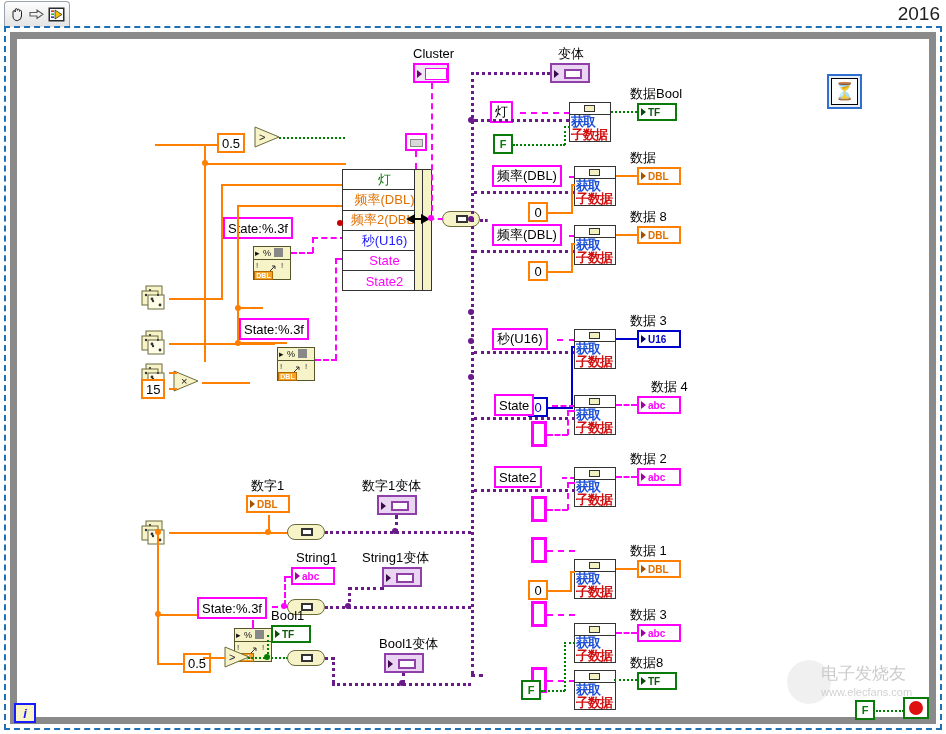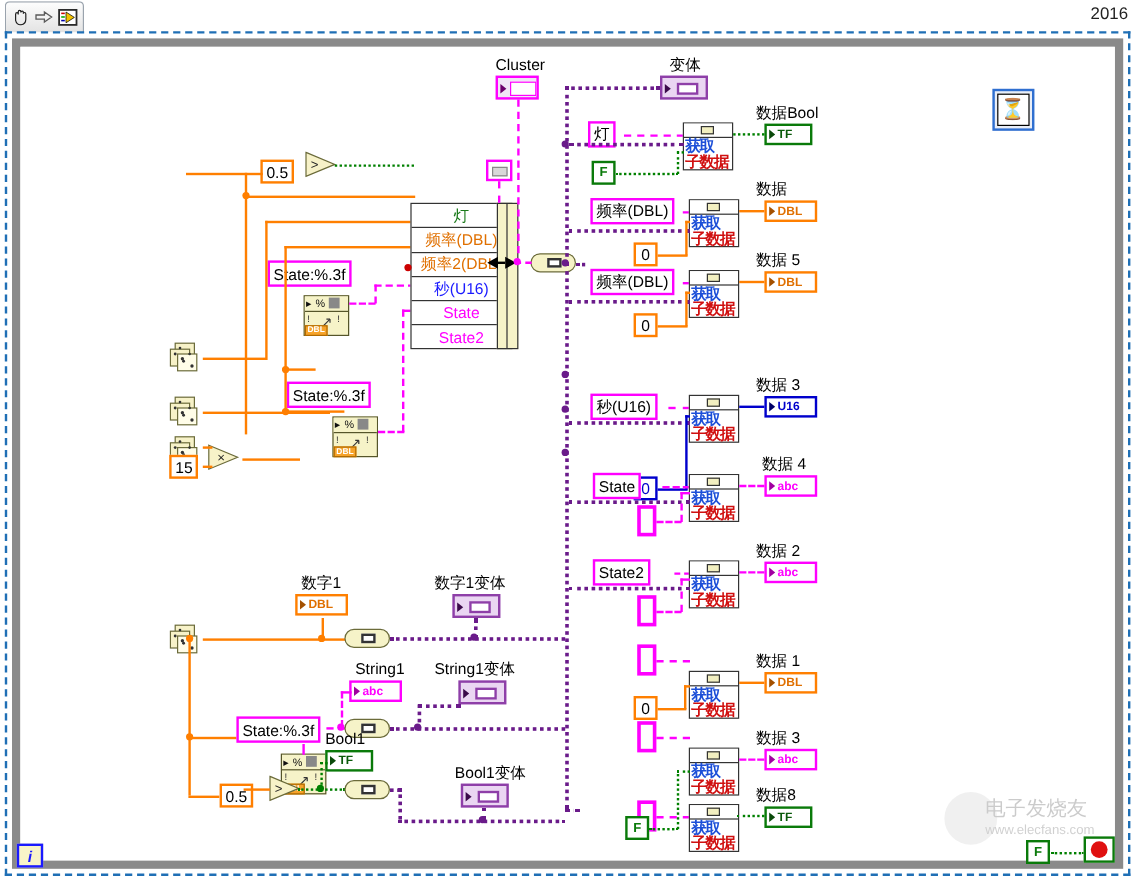--- a/index.html
+++ b/index.html
@@ -6,21 +6,21 @@
   body{width:946px;height:734px;position:relative;overflow:hidden;
        font-family:"Liberation Sans","DejaVu Sans",sans-serif;}
 
   
   #toolbar{position:absolute;left:4px;top:1px;width:66px;height:26px;
            background:linear-gradient(#fdfdfd,#e3e3e3);
            border:1px solid #9aa3ad;border-bottom:none;
            border-radius:4px 4px 0 0;display:flex;align-items:center;
            justify-content:space-around;padding:0 3px;box-sizing:border-box;}
   .tbico{width:17px;height:17px;display:flex;align-items:center;justify-content:center;}
-  #yearTag{position:absolute;right:6px;top:4px;font-size:14px;color:#222;}
+  #yearTag{position:absolute;right:6px;top:4px;font-size:19px;color:#222;}
 
   
   #loopDash{position:absolute;left:4px;top:26px;width:938px;height:704px;
             border:2px dashed #1f6fb5;box-sizing:border-box;}
   #loopGray{position:absolute;left:10px;top:32px;width:926px;height:692px;
             border:7px solid #8a8a8a;box-sizing:border-box;background:#ffffff;}
   #loopInner{position:absolute;left:17px;top:39px;width:912px;height:678px;
              background:#ffffff;overflow:hidden;}
 
   
@@ -383,21 +383,21 @@
   <div class="gsd" style="left:557px;top:186px">
     <div class="cap"></div>
     <div class="t1">获取</div>
     <div class="t2">子数据</div>
   </div>
   <div class="wire hw dot" style="left:457px;top:211px;width:101px;border-color:#6a1b8a;border-top-width:3px"></div>
   <div class="konst" style="left:511px;top:222px;border-color:#ff7f00;width:20px">0</div>
   <div class="wire hw" style="left:531px;top:232px;width:25px;border-color:#ff7f00"></div>
   <div class="wire vw" style="left:554px;top:204px;height:29px;border-color:#ff7f00"></div>
   <div class="wire hw" style="left:554px;top:204px;width:4px;border-color:#ff7f00"></div>
-  <div class="lbl" style="left:613px;top:171px">数据 5</div>
+  <div class="lbl" style="left:613px;top:171px">数据 8</div>
   <div class="term" style="left:620px;top:187px;width:44px;border-color:#ff7f00">
     <span class="arw" style="border-left:5px solid #a35000"></span>
     <span class="tt" style="color:#e07000">DBL</span>
   </div>
   <div class="wire hw" style="left:599px;top:195px;width:21px;border-color:#ff7f00"></div>
 
   <div class="strk" style="left:475px;top:289px;border-color:#ff00ff">秒(U16)</div>
   <div class="wire hw dash" style="left:540px;top:300px;width:18px;border-color:#ff00ff"></div>
   <div class="gsd" style="left:557px;top:290px">
     <div class="cap"></div>
@@ -421,21 +421,21 @@
   <div class="gsd" style="left:557px;top:356px">
     <div class="cap"></div>
     <div class="t1">获取</div>
     <div class="t2">子数据</div>
   </div>
   <div class="wire hw dot" style="left:457px;top:378px;width:101px;border-color:#6a1b8a;border-top-width:3px"></div>
   <div class="emptystr" style="left:514px;top:382px;width:16px;height:26px"></div>
   <div class="wire hw dash" style="left:530px;top:395px;width:21px;border-color:#ff00ff"></div>
   <div class="wire vw dash" style="left:550px;top:371px;height:25px;border-color:#ff00ff"></div>
   <div class="wire hw dash" style="left:550px;top:371px;width:8px;border-color:#ff00ff"></div>
-  <div class="lbl" style="left:618px;top:341px">数据 4</div>
+  <div class="lbl" style="left:634px;top:341px">数据 4</div>
   <div class="term" style="left:620px;top:357px;width:44px;border-color:#ff00ff">
     <span class="arw" style="border-left:5px solid #a000a0"></span>
     <span class="tt" style="color:#ff00ff">abc</span>
   </div>
   <div class="wire hw dash" style="left:599px;top:365px;width:21px;border-color:#ff00ff"></div>
 
   <div class="strk" style="left:477px;top:427px;border-color:#ff00ff">State2</div>
   <div class="wire hw dash" style="left:545px;top:438px;width:13px;border-color:#ff00ff"></div>
   <div class="gsd" style="left:557px;top:428px">
     <div class="cap"></div>

